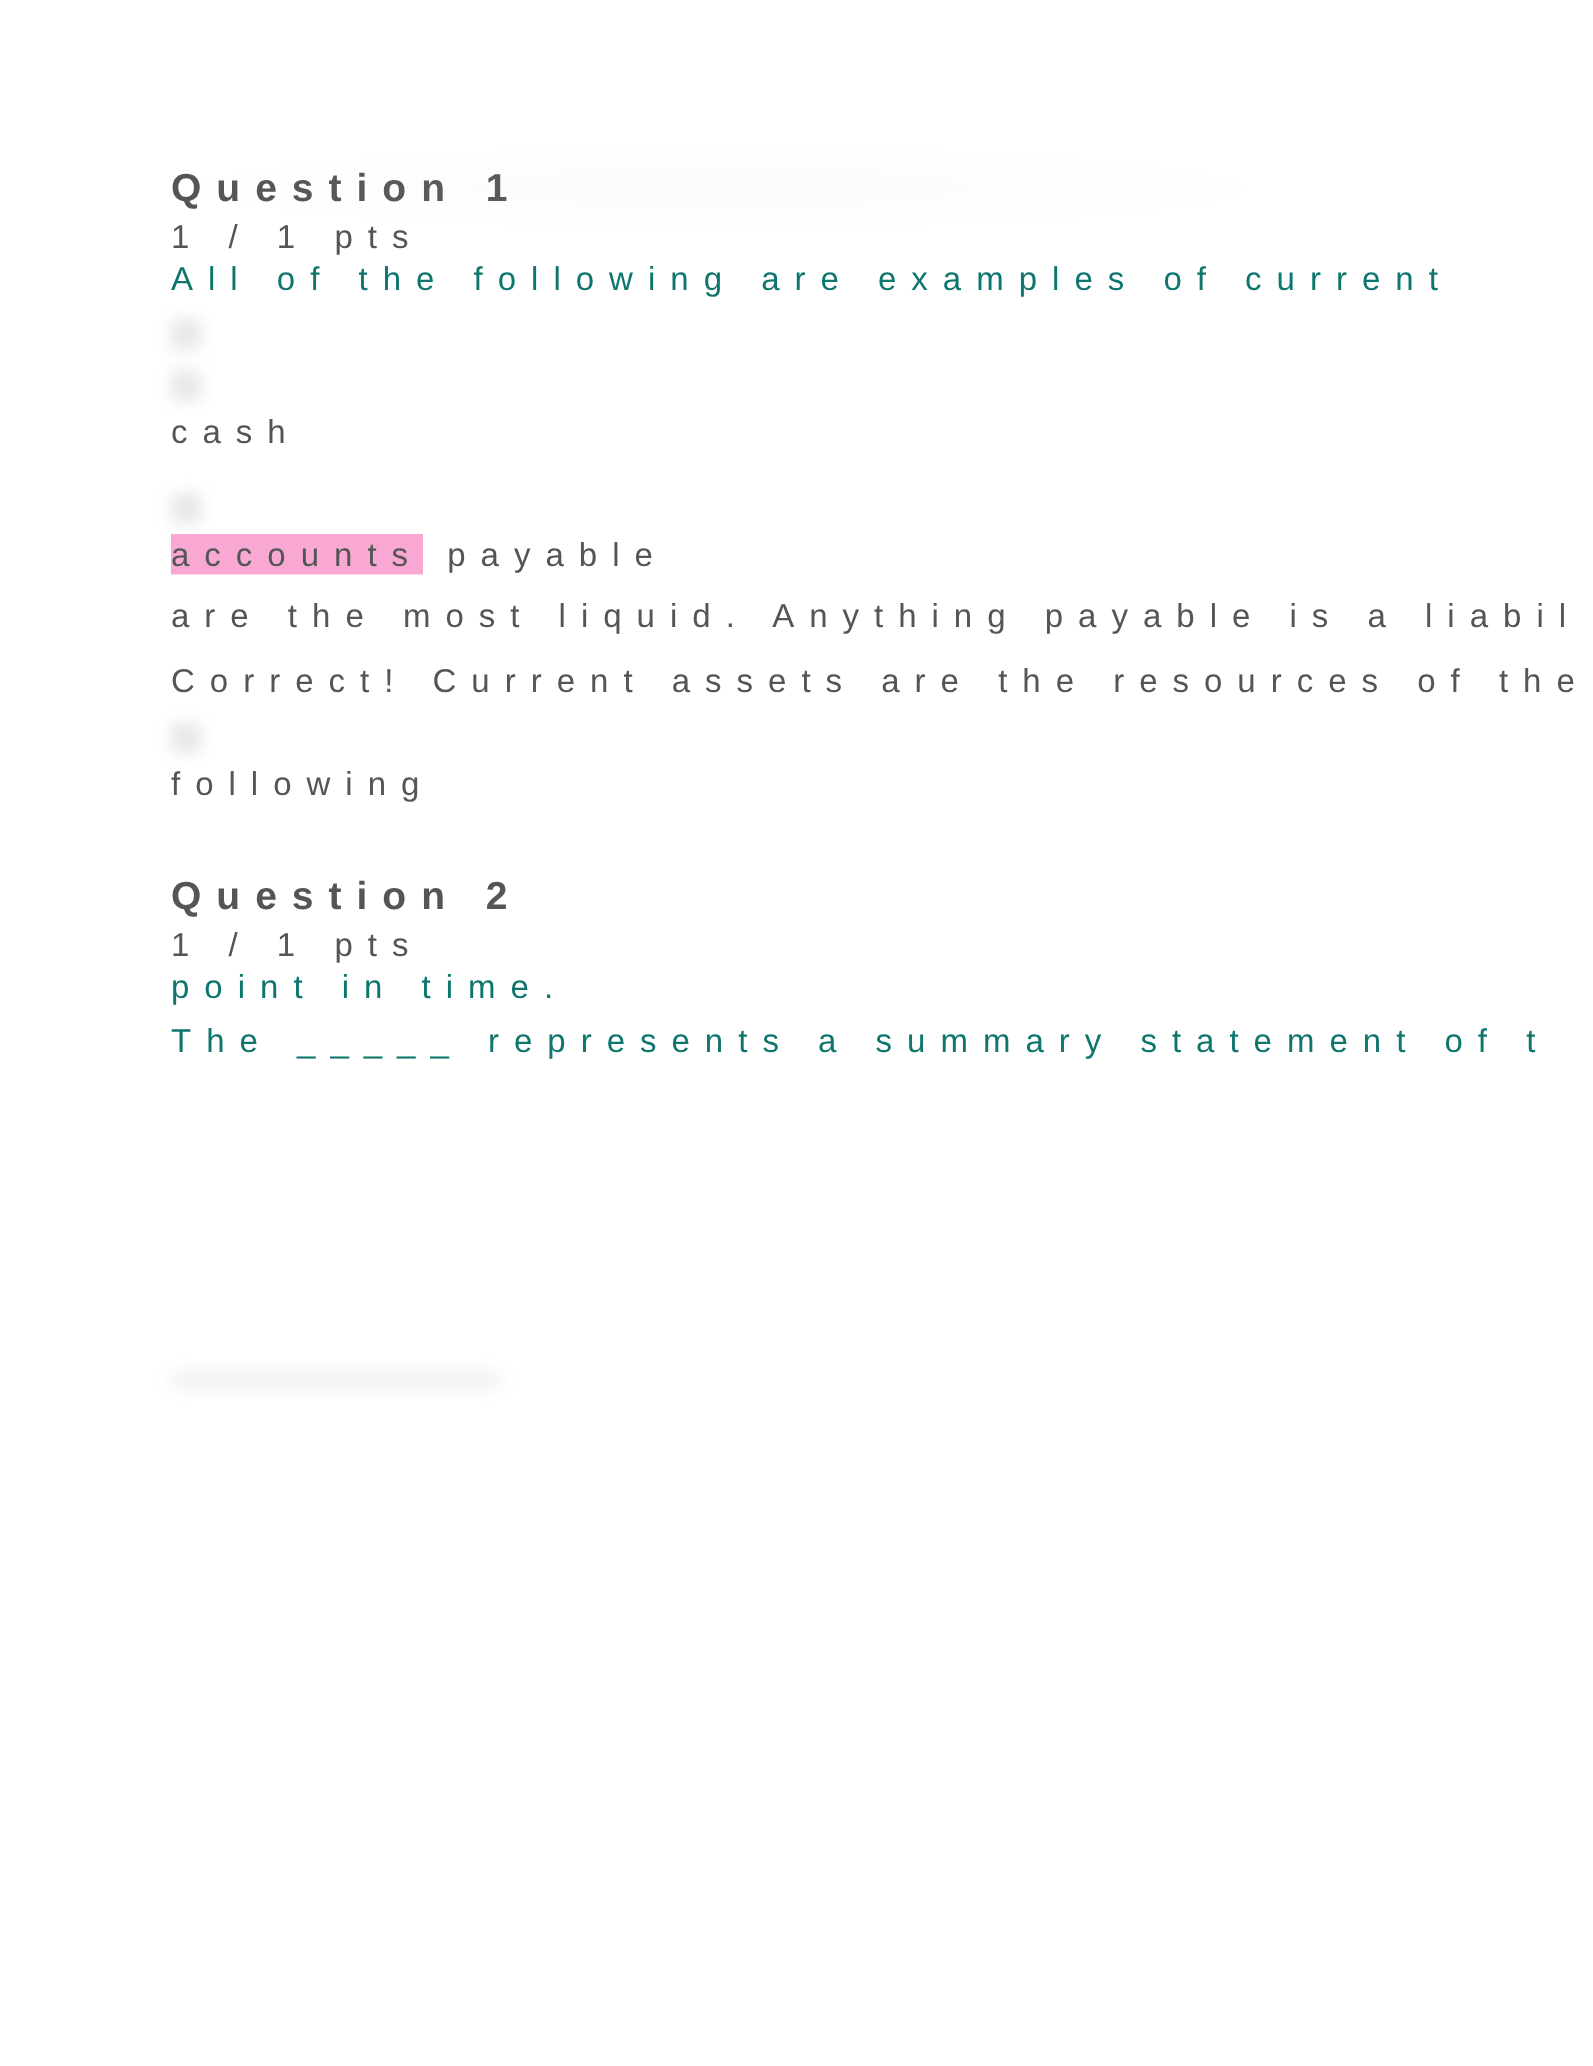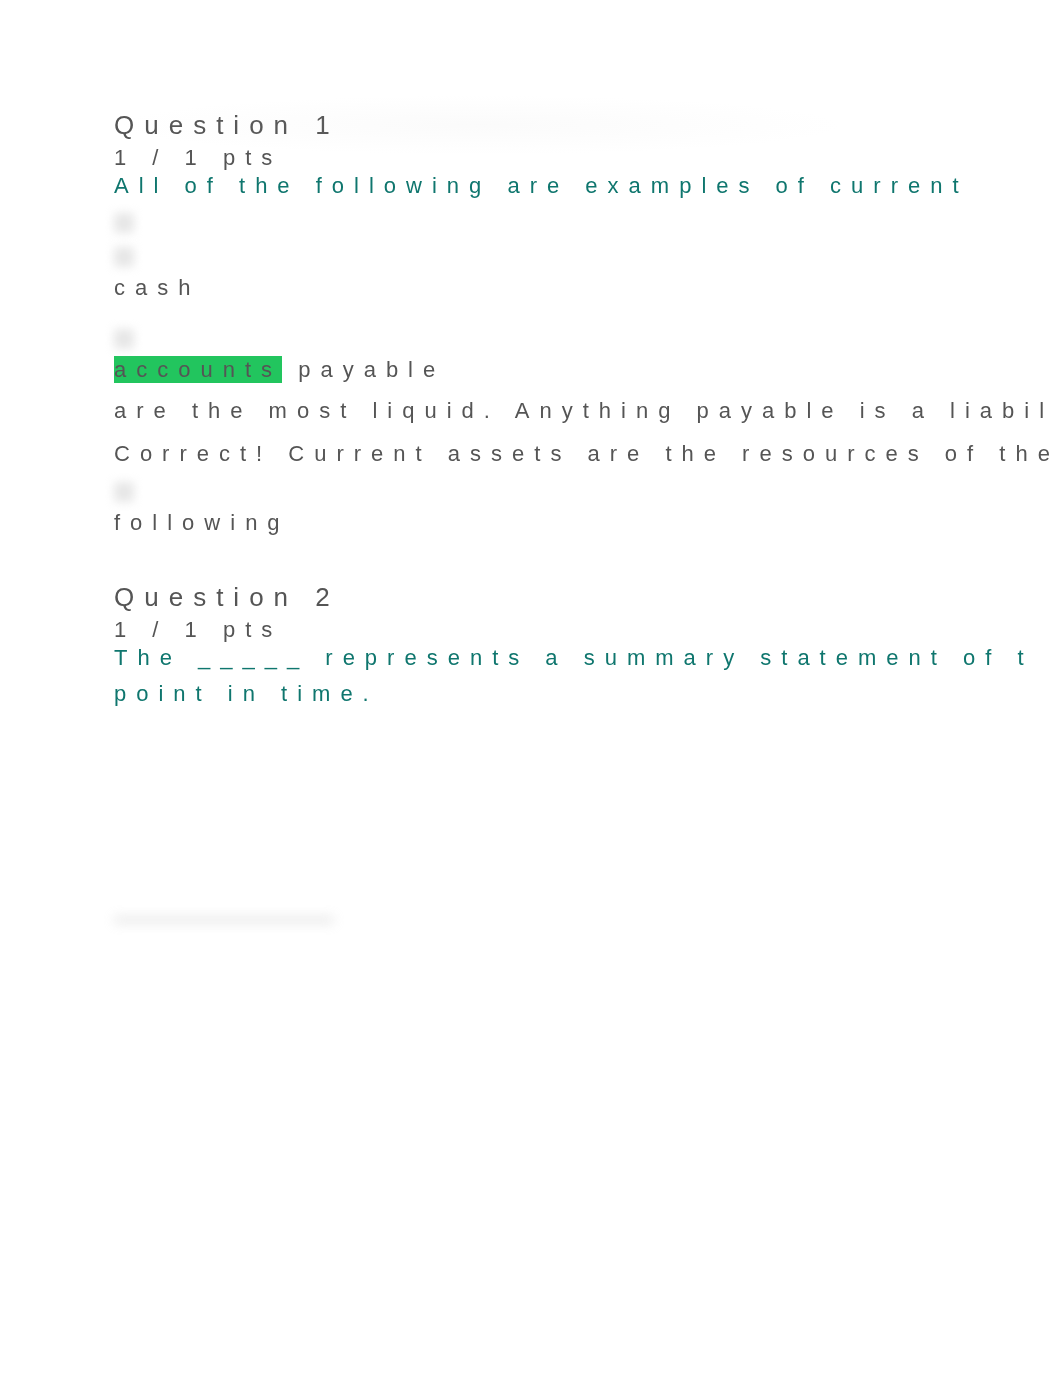--- a/index.html
+++ b/index.html
@@ -11,21 +11,21 @@
     font-family: Arial, Helvetica, sans-serif;
     color: #555;
     overflow: hidden;
   }
   .page {
     padding: 110px 0 0 114px;
     position: relative;
   }
   .q-title {
     font-size: 26px;
-    font-weight: normal;
+    font-weight: bold;
     letter-spacing: 10px;
     color: #555;
     margin-bottom: 4px;
   }
   .pts {
     font-size: 22px;
     font-weight: normal;
     letter-spacing: 10px;
     color: #555;
     margin-bottom: 2px;
@@ -47,21 +47,21 @@
     margin: 14px 0 8px 0;
   }
   .opt {
     font-size: 22px;
     letter-spacing: 10px;
     color: #555;
     margin-bottom: 28px;
     white-space: nowrap;
   }
   .highlight {
-    background: #22c55e;
+    background: #f9a8d4;
     padding: 1px 0;
   }
   .feedback {
     font-size: 22px;
     letter-spacing: 10px;
     color: #555;
     white-space: nowrap;
     line-height: 1.3;
     margin-top: 14px;
   }
@@ -112,18 +112,18 @@
     <div class="feedback">are the most liquid. Anything payable is a liabil</div>
     <div class="feedback">Correct! Current assets are the resources of the</div>
 
     <div class="blur-dot"></div>
     <div class="opt">following</div>
   </div>
 
   <div class="q2">
     <div class="q-title">Question 2</div>
     <div class="pts">1 / 1 pts</div>
+    <div class="stem">point in time.</div>
     <div class="stem">The _____ represents a summary statement of t</div>
-    <div class="stem">point in time.</div>
   </div>
 
   <div class="blur-line"></div>
 </div>
 
 </body></html>

